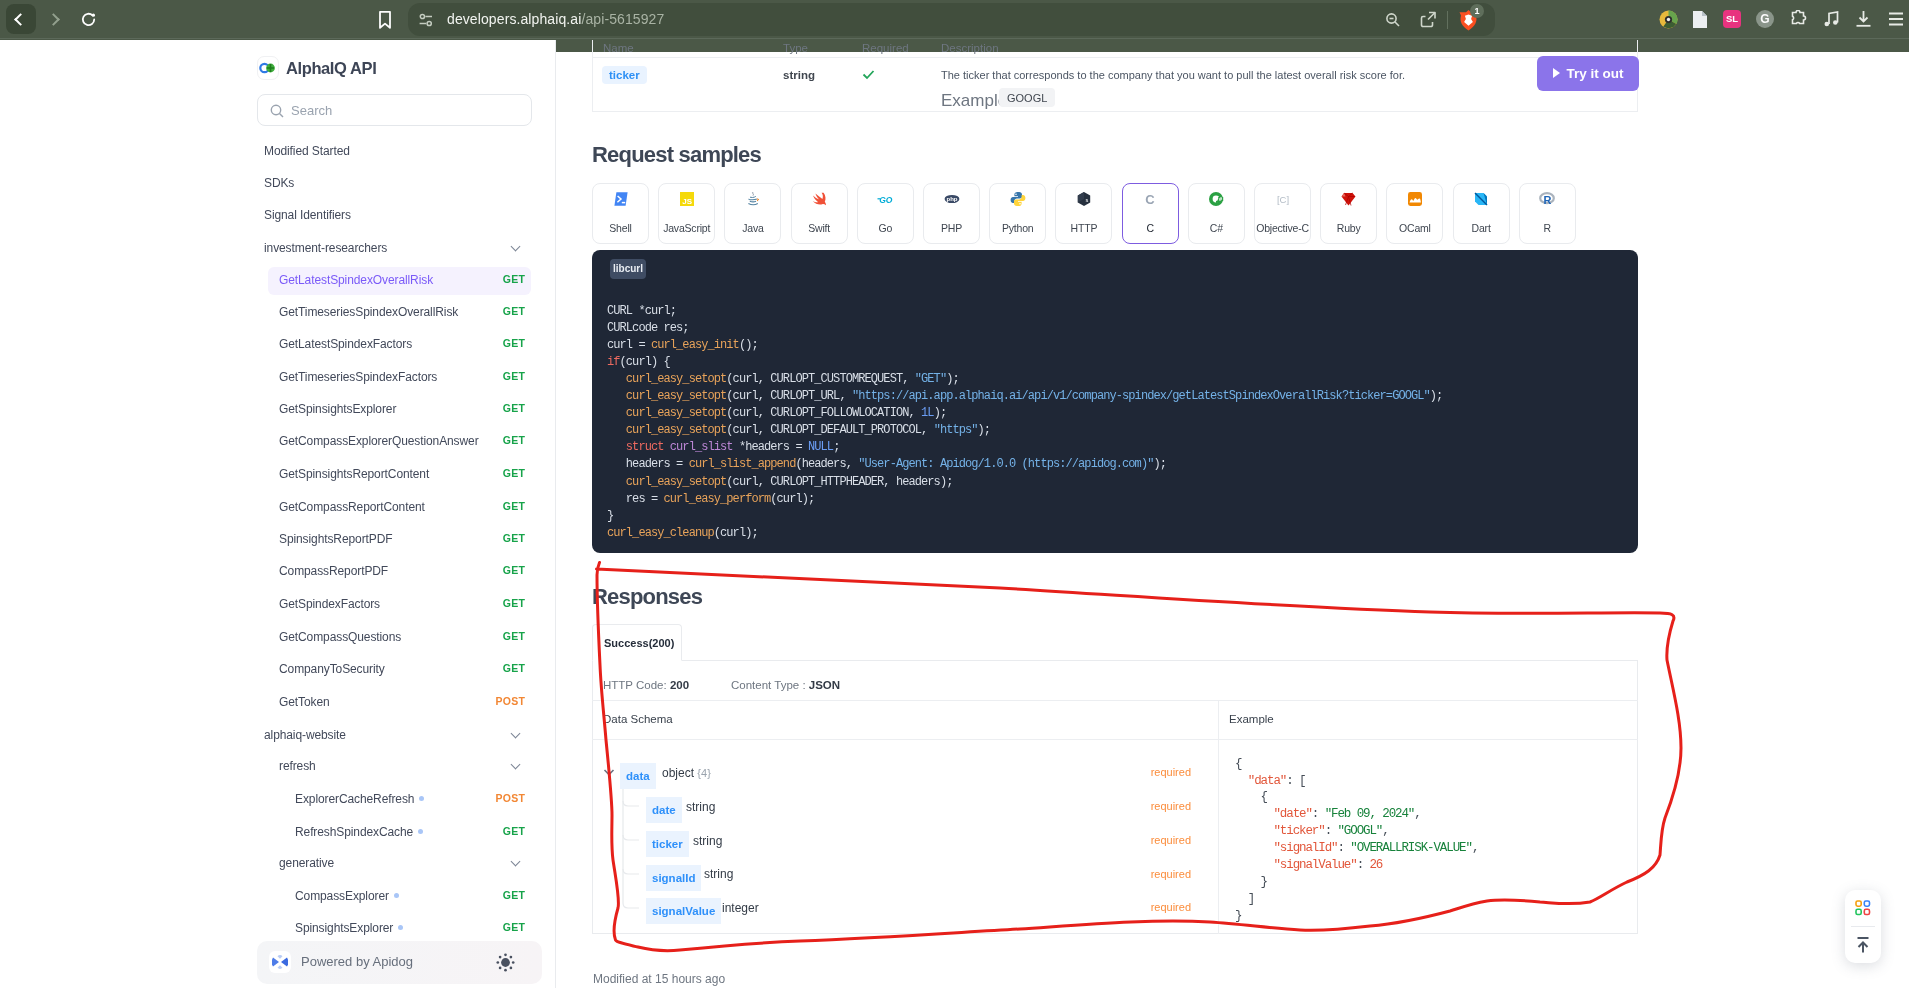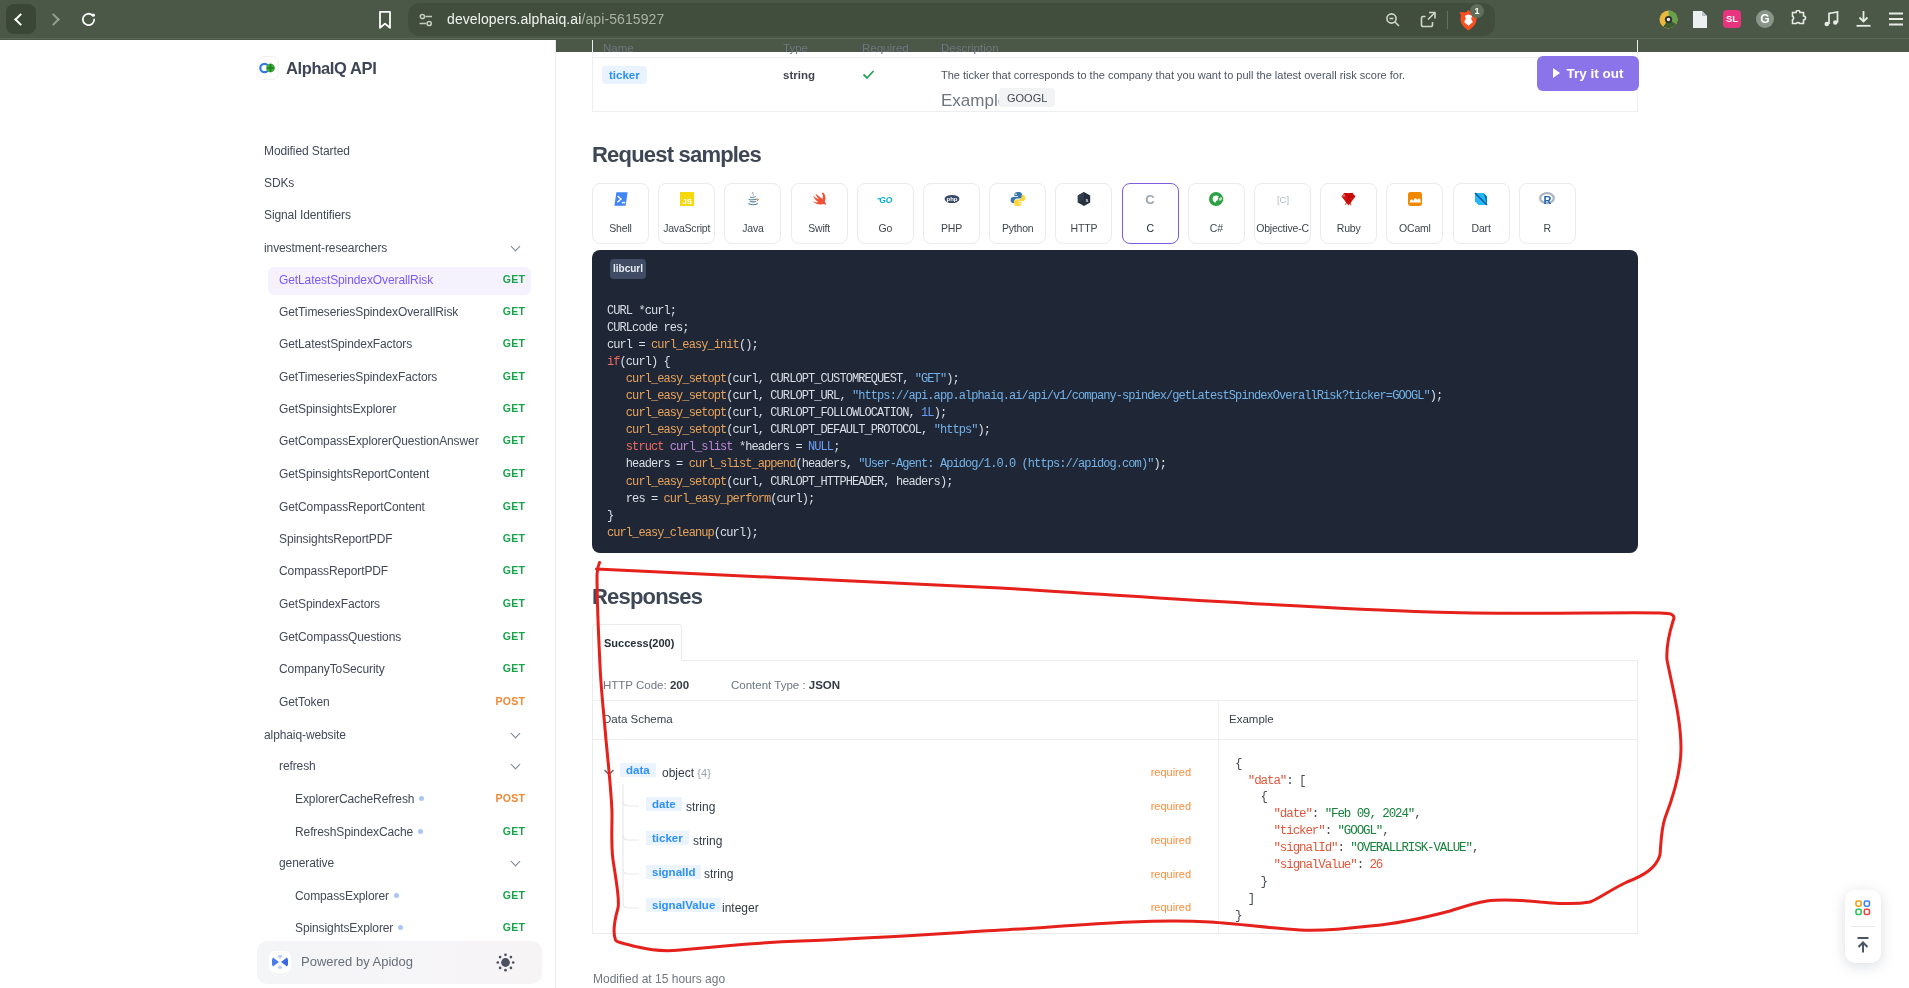--- a/index.html
+++ b/index.html
@@ -28,21 +28,21 @@
 #trybtn { left:1537px; top:56px; width:102px; height:35px; background:#8b74ea; border-radius:6px; color:#fff; font-weight:bold; font-size:13.5px; text-align:center; line-height:35px; }
 .h2 { font-size:22px; font-weight:600; color:#3e4756; letter-spacing:-0.8px; }
 .langcard { position:absolute; top:183px; width:57px; height:61px; border:1px solid #e9ebee; border-radius:8px; background:#fff; }
 .langcard .lname { position:absolute; left:0; right:0; top:38px; text-align:center; font-size:10.5px; color:#3f4650; letter-spacing:-0.2px; }
 .langcard .licon { position:absolute; left:50%; top:7px; transform:translateX(-50%); width:16px; height:16px; }
 #codeblock { left:592px; top:250px; width:1046px; height:303px; background:#1f2736; border-radius:8px; }
 .code { font-family:"Liberation Mono", monospace; font-size:12px; letter-spacing:-0.92px; color:#d9dfe8; white-space:pre; line-height:17.1px; }
 .cfn { color:#e8a35a; } .ckw { color:#ed6a60; } .cstr { color:#74b2e8; } .cnum { color:#6b9ef5; } .ctyp { color:#bd87d6; }
 .mono2 { font-family:"Liberation Mono", monospace; font-size:12.5px; letter-spacing:-1.1px; white-space:pre; line-height:16.9px; color:#454d57; }
 .jk { color:#e2573b; } .jv { color:#17823b; } .jn { color:#e2573b;text-align:center; }
-.stag { background:#eaf3fe; color:#2e90fa; font-size:11.5px; font-weight:bold; border-radius:0; padding:1px 6px; }
+.stag { background:#eaf3fe; color:#2e90fa; font-size:11.5px; font-weight:bold; border-radius:0; padding:7px 6px; }
 .reqlbl { left:1103px; width:88px; text-align:right; font-size:11px; color:#fb8d3c; }
 </style>
 </head>
 <body>
 <div id="app">
   <div id="chrome">
     <div class="abs btn-back"></div>
     <div class="abs chev" style="left:16px;top:15px;transform:rotate(45deg)"></div>
     <div class="abs chev" style="left:49px;top:15px;transform:rotate(225deg);border-color:#93a08e"></div>
     <svg class="abs" style="left:80px;top:11px" width="17" height="17" viewBox="0 0 17 17">
@@ -108,20 +108,27 @@
   </div>
   <div id="sidebar">
     <div class="abs" style="left:257px;top:16px;width:22px;height:24px;border:1px solid #f0f1f3;border-radius:7px;background:#fff">
       <svg width="20" height="22" viewBox="0 0 20 22">
           <circle cx="6.5" cy="11" r="4.2" fill="none" stroke="#2f7ae5" stroke-width="2.2"></circle>
           <circle cx="12.5" cy="11" r="4.4" fill="#3fae3c"></circle>
           <path d="M9 11 h7 M12.5 7 v8" stroke="#1e7d1e" stroke-width="1.6"></path>
         </svg>
     </div>
     <div class="abs" style="left:286px;top:19px;font-size:16.5px;font-weight:bold;color:#3d4556;letter-spacing:-0.4px">AlphaIQ API</div>
+    <div class="abs" style="left:257px;top:54px;width:275px;height:32px;border:1px solid #e4e7eb;border-radius:8px;background:#fff">
+      <svg style="position:absolute;left:12px;top:8.5px" width="14" height="14" viewBox="0 0 14 14" fill="none" stroke="#9aa3af" stroke-width="1.4">
+          <circle cx="6" cy="6" r="4.7"></circle>
+          <line x1="9.5" y1="9.5" x2="13" y2="13"></line>
+        </svg>
+      <div style="position:absolute;left:33px;top:8px;font-size:13px;color:#9aa3af">Search</div>
+    </div>
     <div id="nav">
       <div class="navitem" style="left:264px;top:104px">Modified Started</div>
       <div class="navitem" style="left:264px;top:136px">SDKs</div>
       <div class="navitem" style="left:264px;top:168px">Signal Identifiers</div>
       <div class="navitem" style="left:264px;top:201px">investment-researchers</div>
         <div class="chevdn" style="left:512px;top:203px"></div>
       <div class="abs" style="left:268px;top:227px;width:263px;height:28px;background:#f5f2fe;border-radius:6px"></div>
       <div class="navitem" style="left:279px;top:233px;width:246px;color:#7a5af8">GetLatestSpindexOverallRisk<span class="badge-get">GET</span></div>
       <div class="navitem" style="left:279px;top:265px;width:246px">GetTimeseriesSpindexOverallRisk<span class="badge-get">GET</span></div>
       <div class="navitem" style="left:279px;top:297px;width:246px">GetLatestSpindexFactors<span class="badge-get">GET</span></div>

